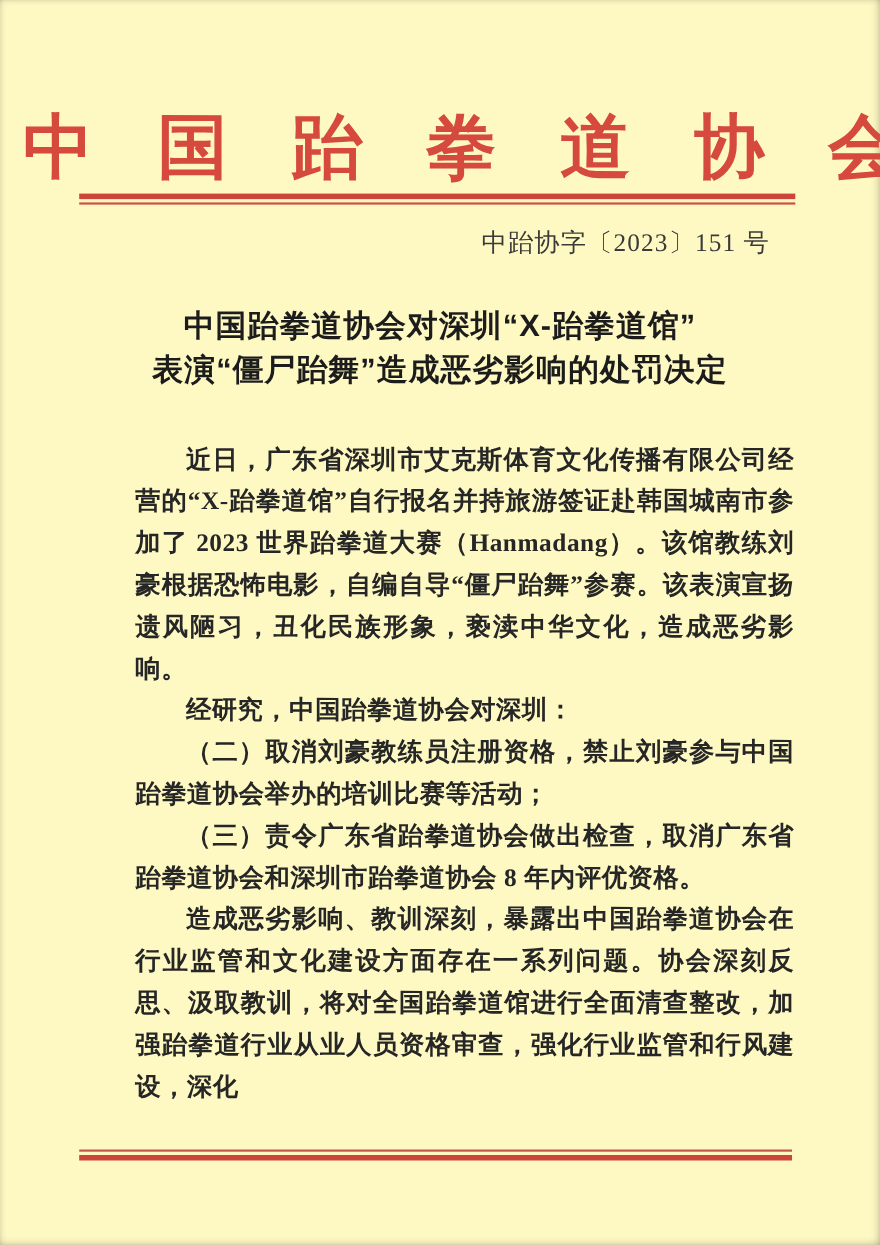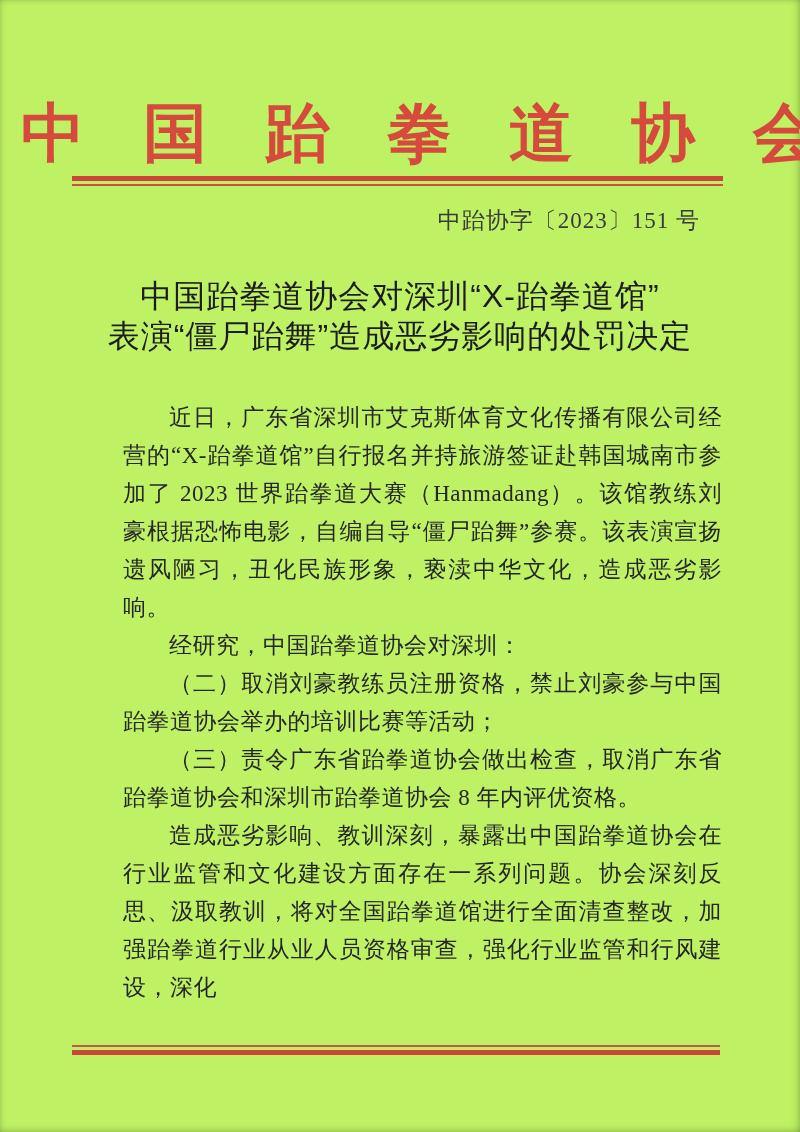--- a/index.html
+++ b/index.html
@@ -5,21 +5,21 @@
   html, body {
     margin: 0;
     padding: 0;
     background: #ffffff;
   }
   .page {
     position: relative;
     width: 800px;
     height: 1132px;
     margin: 0;
-    background: #bef264;
+    background: #fef9c3;
     overflow: hidden;
     font-family: "Liberation Serif", "DejaVu Serif", serif;
     box-shadow:
       inset -5px 0 8px -4px rgba(0,0,0,0.22),
       inset 0 -5px 8px -4px rgba(0,0,0,0.18),
       inset 4px 0 7px -4px rgba(0,0,0,0.14),
       inset 0 4px 7px -4px rgba(0,0,0,0.12);
   }
   
   .org-name {
@@ -66,22 +66,22 @@
   }
   
   .doc-title {
     position: absolute;
     top: 276px;
     left: 0;
     right: 0;
     margin: 0;
     text-align: center;
     font-family: "Liberation Sans", "DejaVu Sans", sans-serif;
-    font-weight: normal;
-    font-size: 32px;
+    font-weight: bold;
+    font-size: 28px;
     line-height: 40px;
     color: #1c1c1c;
     letter-spacing: 1px;
   }
   .doc-title .title-line {
     display: block;
   }
   
   .body-text {
     position: absolute;
@@ -90,20 +90,21 @@
     width: 599px;
     font-size: 23px;
     line-height: 38px;
     letter-spacing: 0.5px;
     color: #262626;
     text-align: justify;
   }
   .body-text p {
     margin: 0;
     text-indent: 2em;
+    font-weight: bold;
   }
   
   .footer-rule {
     position: absolute;
     top: 1045px;
     left: 72px;
     width: 648px;
   }
   .footer-rule .rule-thin {
     height: 2px;

